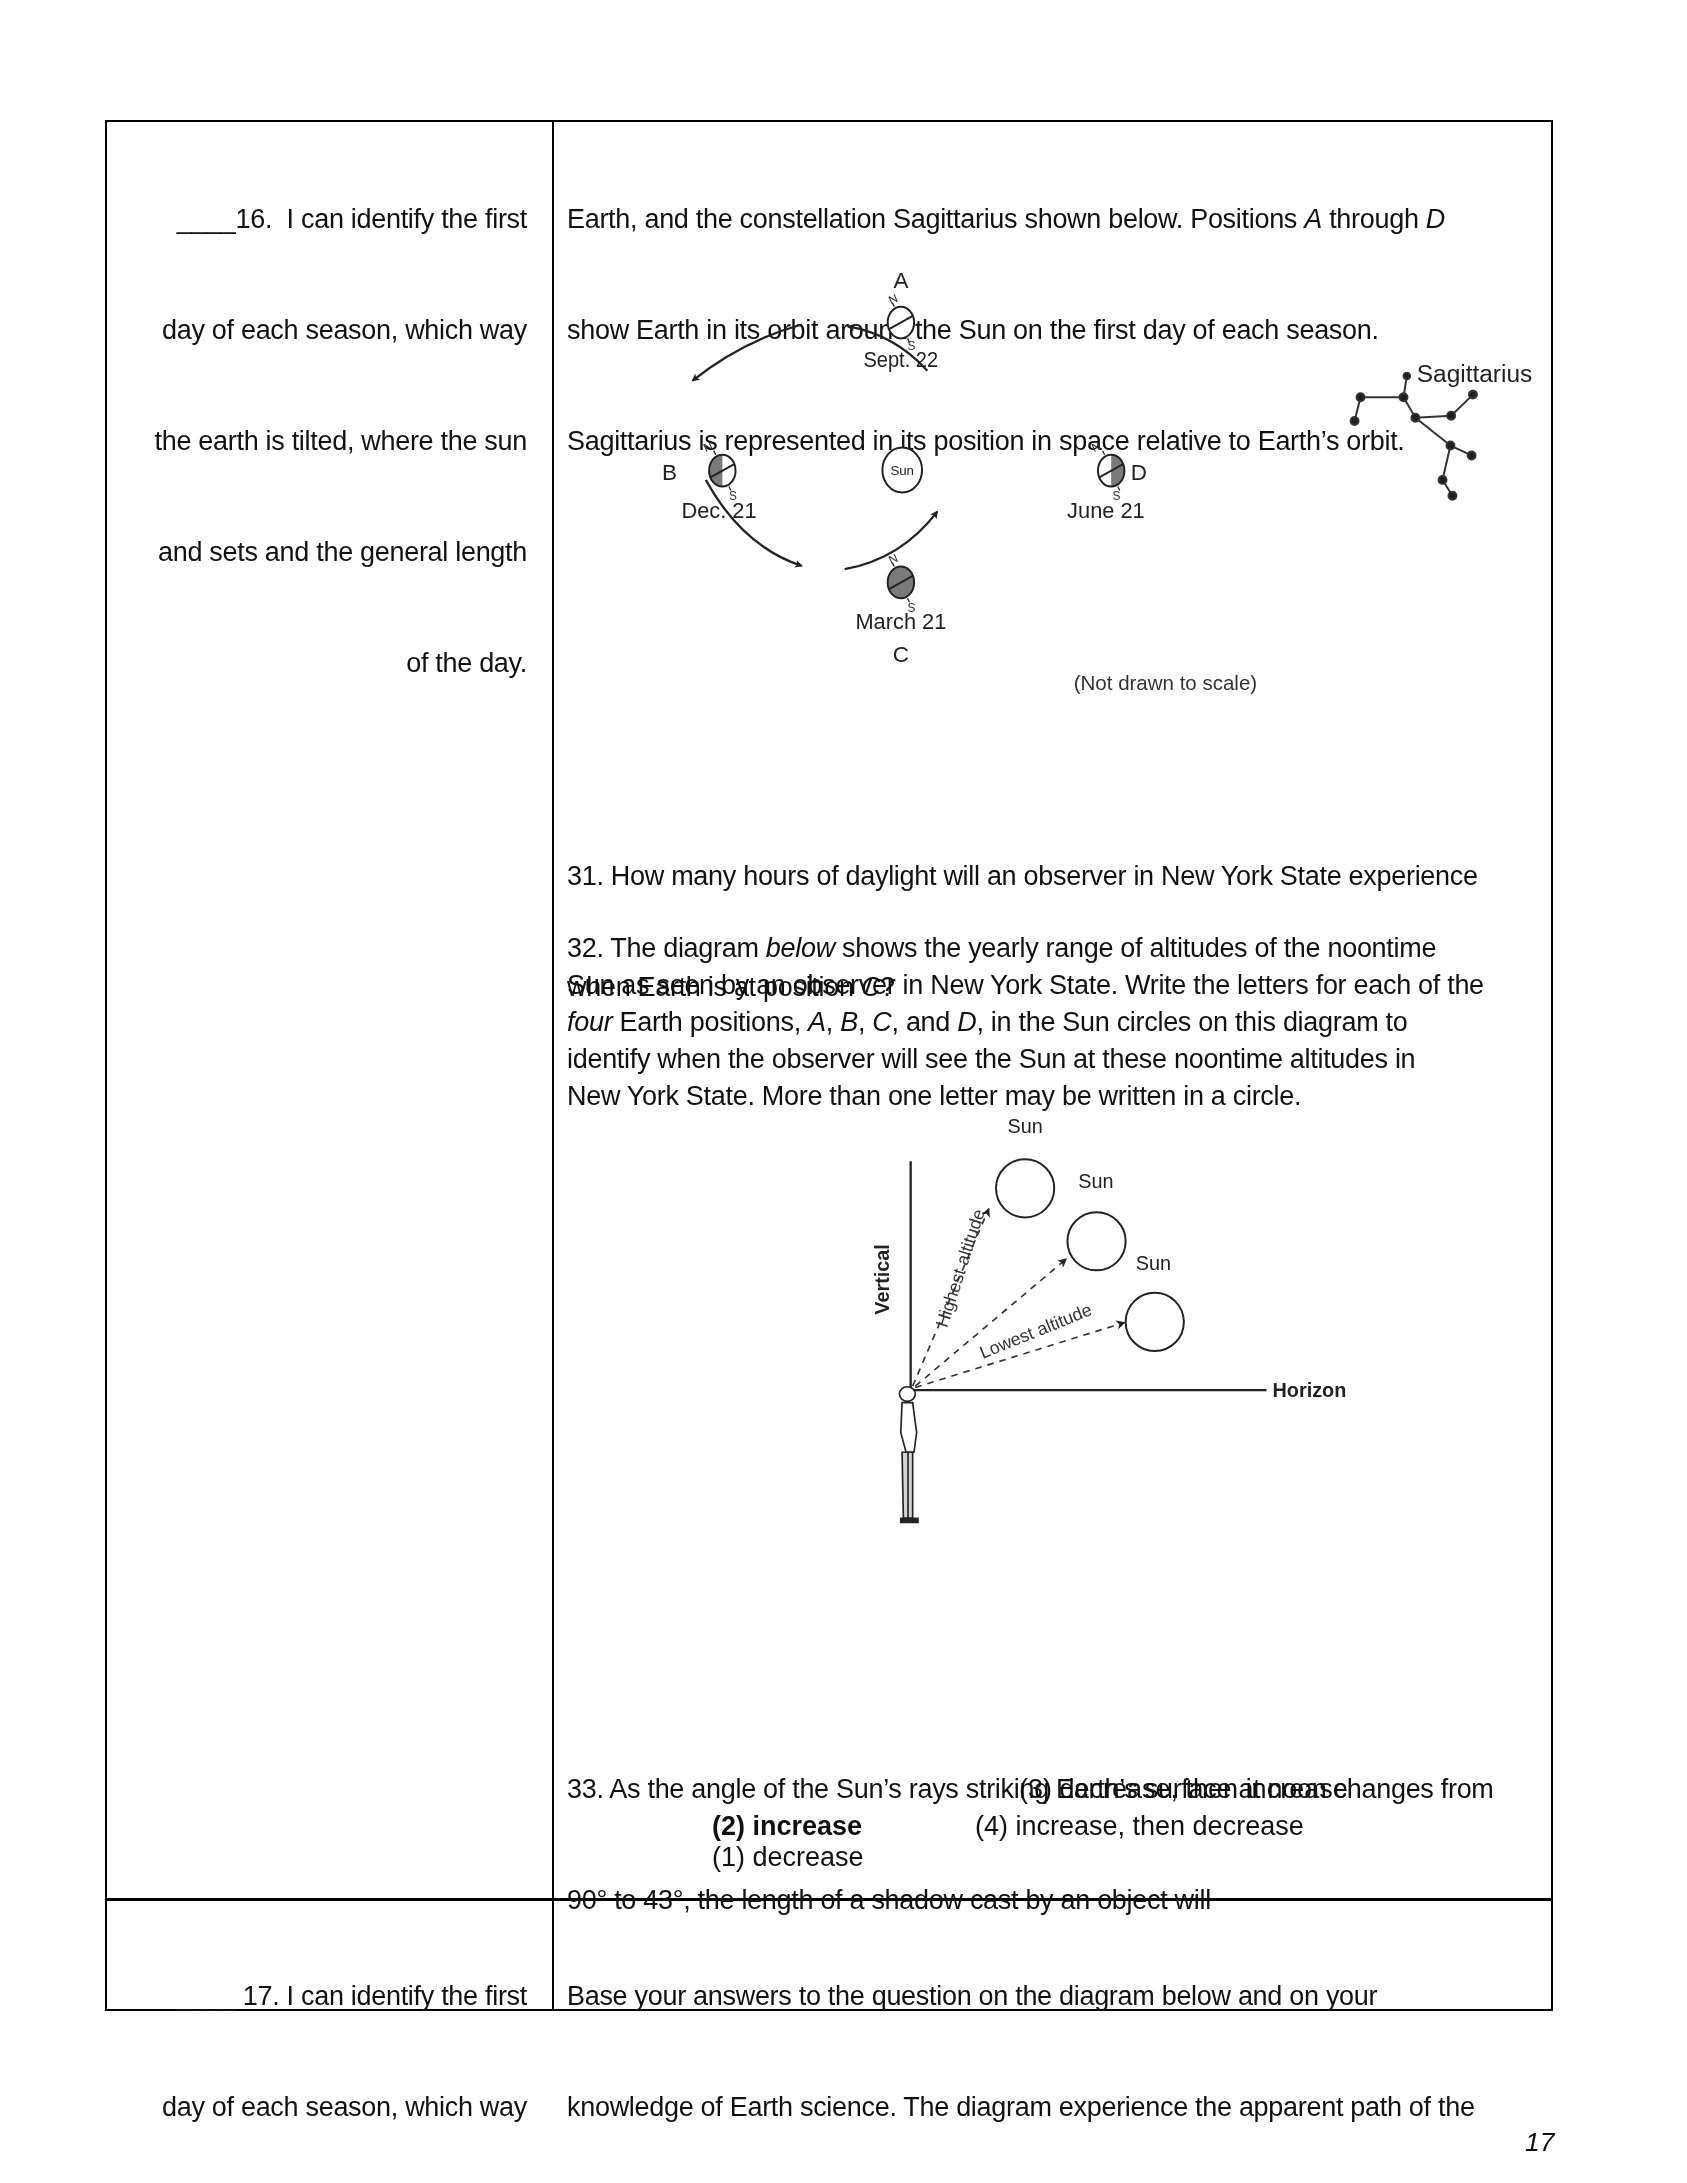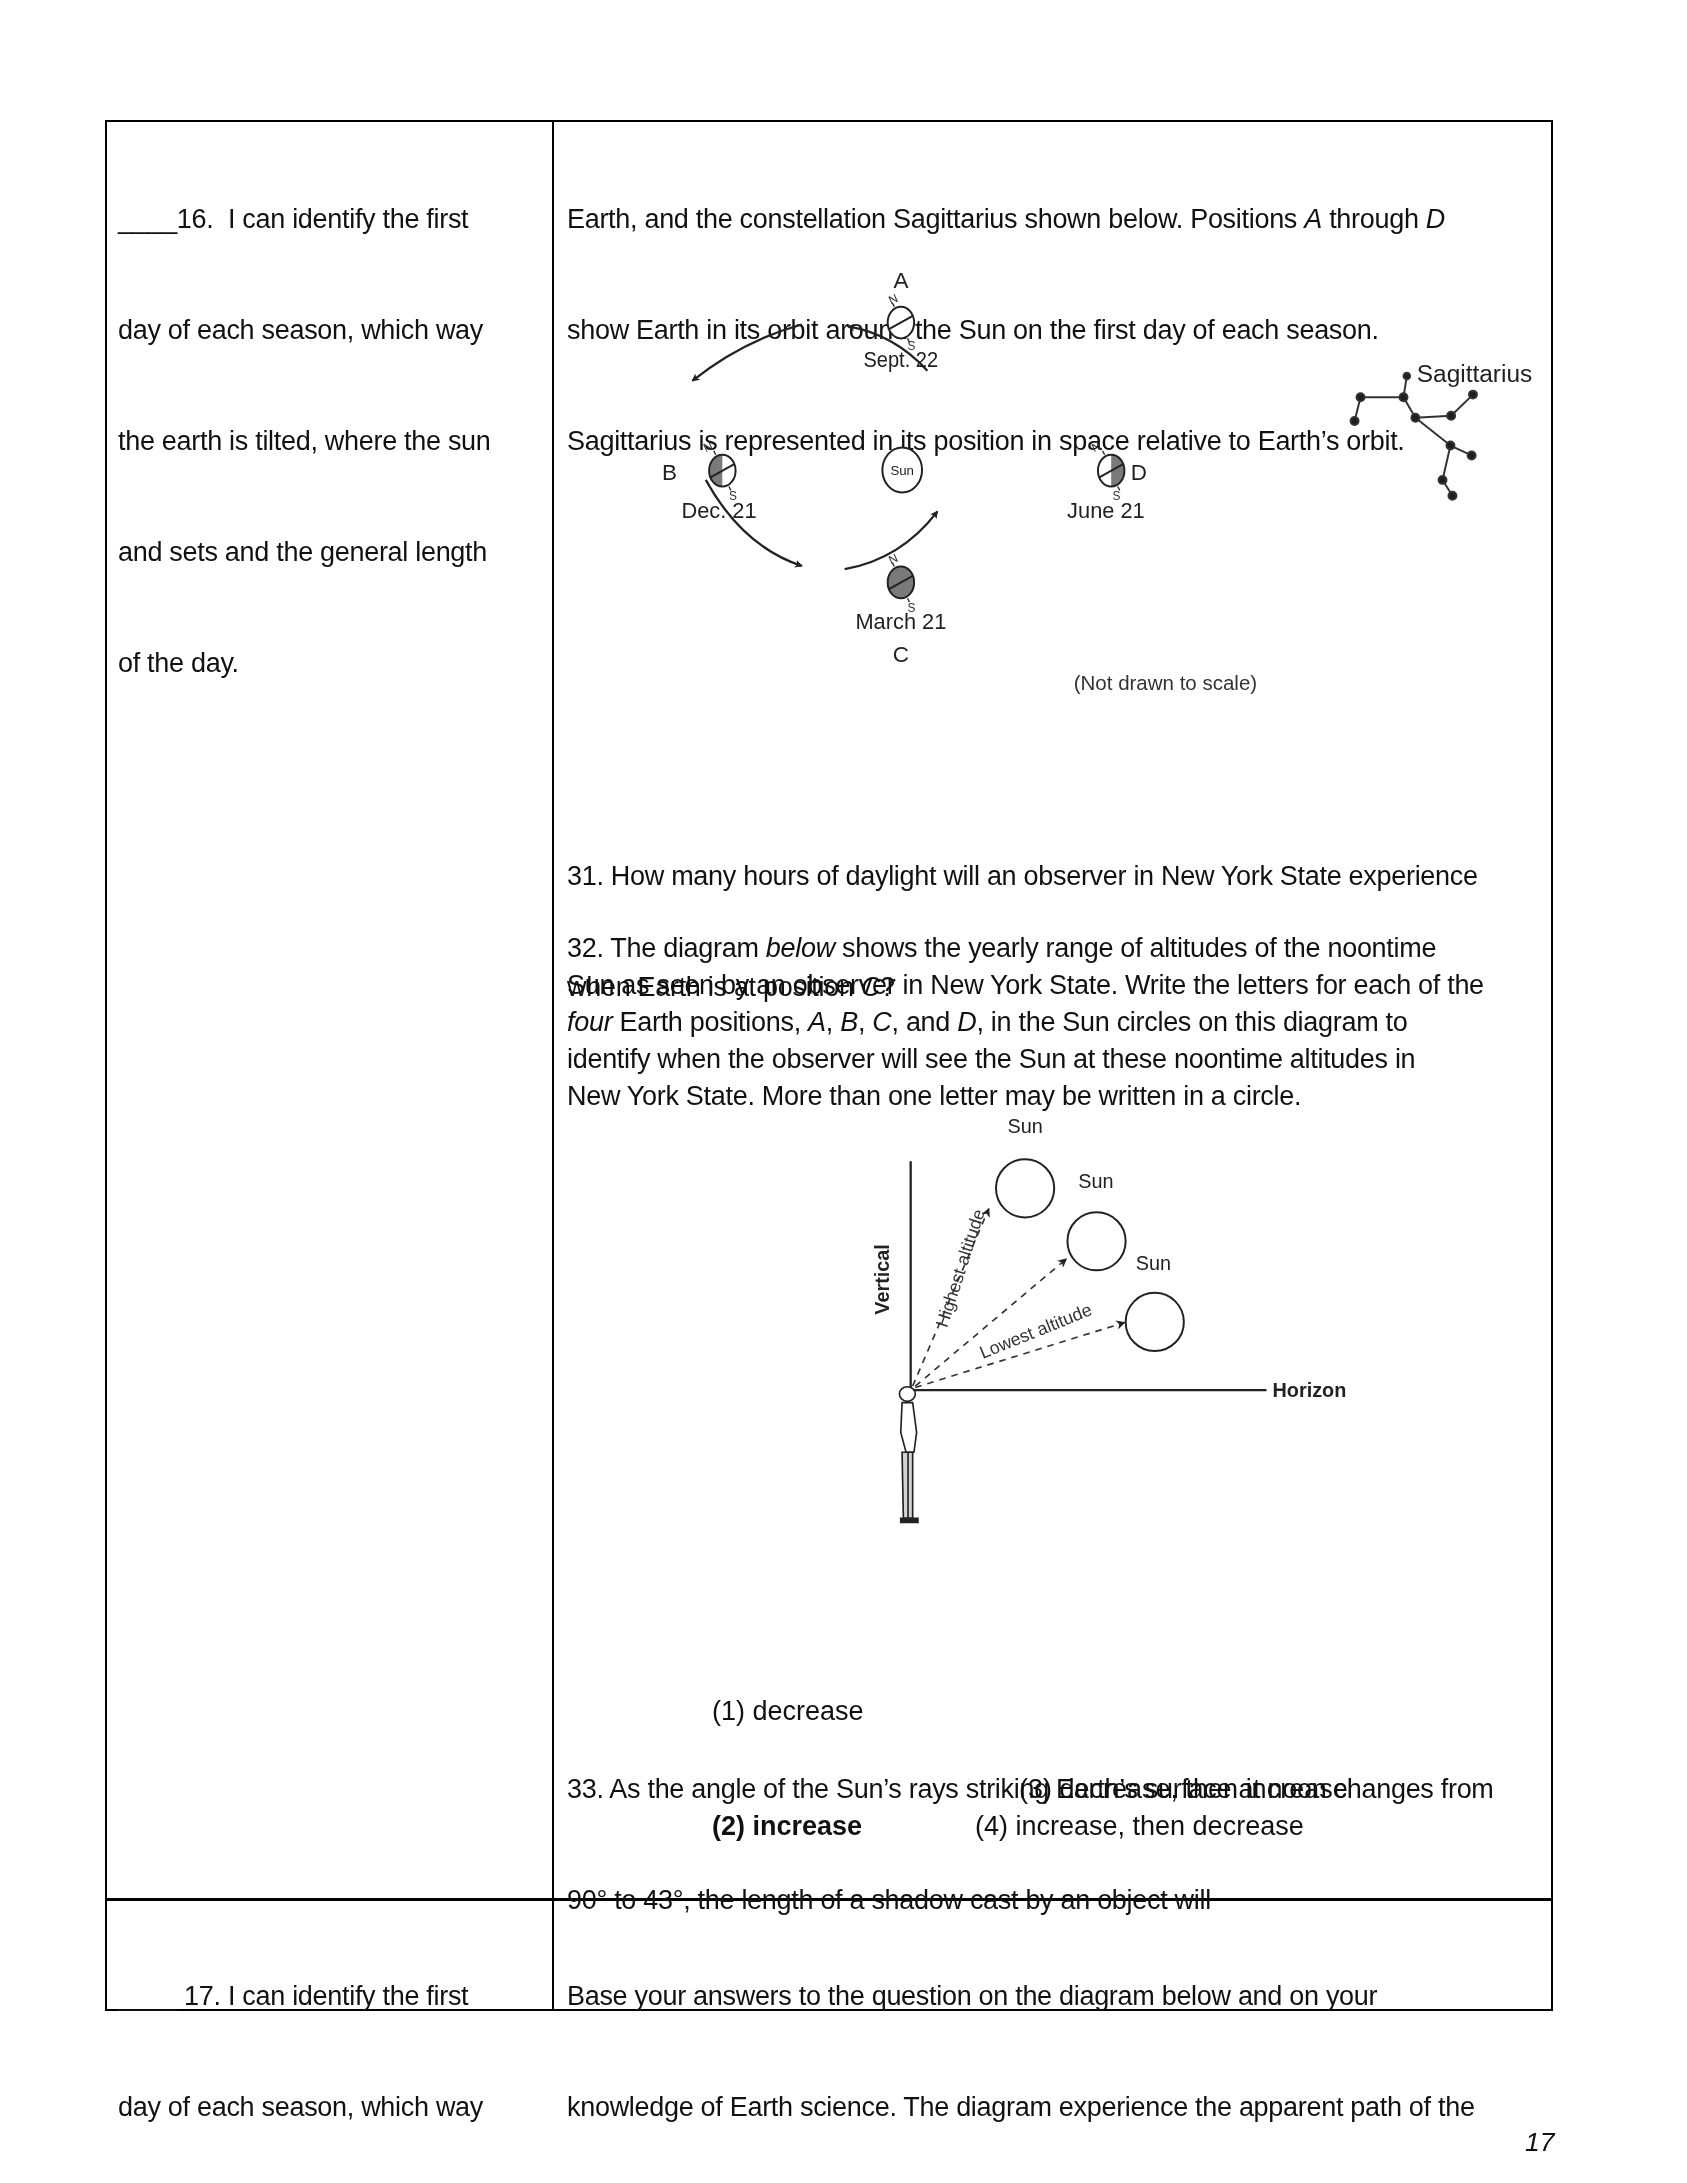--- a/index.html
+++ b/index.html
@@ -5,21 +5,21 @@
   html, body { margin: 0; padding: 0; background: #ffffff; }
   body { width: 1687px; height: 2183px; position: relative; overflow: hidden;
          font-family: "Liberation Sans", sans-serif; color: #111; }
   .page { position: absolute; left: 0; top: 0; width: 1687px; height: 2183px; }
   .tbl { position: absolute; left: 105px; top: 120px; width: 1448px; height: 1891px;
          border: 2.6px solid #000; box-sizing: border-box; }
   .vline { position: absolute; left: 445px; top: 0; width: 2px; height: 100%; background: #000; }
   .hline { position: absolute; left: 0; top: 1776px; width: 100%; height: 3.3px; background: #000; }
   .txt { position: absolute; font-size: 27px; line-height: 37px; white-space: pre-wrap;
          font-family: "Liberation Sans", sans-serif; letter-spacing: -0.3px; }
-  .lcol { left: 11px; width: 417px; }
+  .lcol { left: 3px; width: 417px; text-align: right; }
   .rcol { left: 460px; width: 973px; }
   em { font-style: italic; }
   svg text { font-family: "Liberation Sans", sans-serif; }
   .page-num { position: absolute; left: 1525px; top: 2127px; font-size: 26.5px; font-style: italic; }
   .choices { position: absolute; left: 708px; font-size: 27px; line-height: 37px; }
 </style>
 </head>
 <body>
 
 <div class="page">
@@ -171,21 +171,21 @@
         <path d="M242,520 L258,520 L258,620 L244,620 Z" fill="#d4d4d4"></path>
         <line x1="251" y1="520" x2="251" y2="620"></line>
         <path d="M240,620 L266,620 L266,626 L240,626 Z" fill="#222"></path>
       </g>
     </svg>
 
     <div class="txt rcol" style="top:1575px;">
       <div>33. As the angle of the Sun’s rays striking Earth’s surface at noon changes from</div>
       <div>90° to 43°, the length of a shadow cast by an object will</div>
     </div>
-    <div class="choices" style="top:1571px; left:605px;">(1) decrease</div>
+    <div class="choices" style="top:1717px; left:605px;">(1) decrease</div>
     <div class="choices" style="top:1686px; left:605px;font-weight:bold;">(2) increase</div>
     <div class="choices" style="top:1649px; left:912px;">(3) decrease, then increase</div>
     <div class="choices" style="top:1686px; left:868px;">(4) increase, then decrease</div>
 
     <div class="txt lcol" style="top:1782px;">
       <div>____ 17. I can identify the first</div>
       <div>day of each season, which way</div>
       
     </div>
     <div class="txt rcol" style="top:1782px;">

